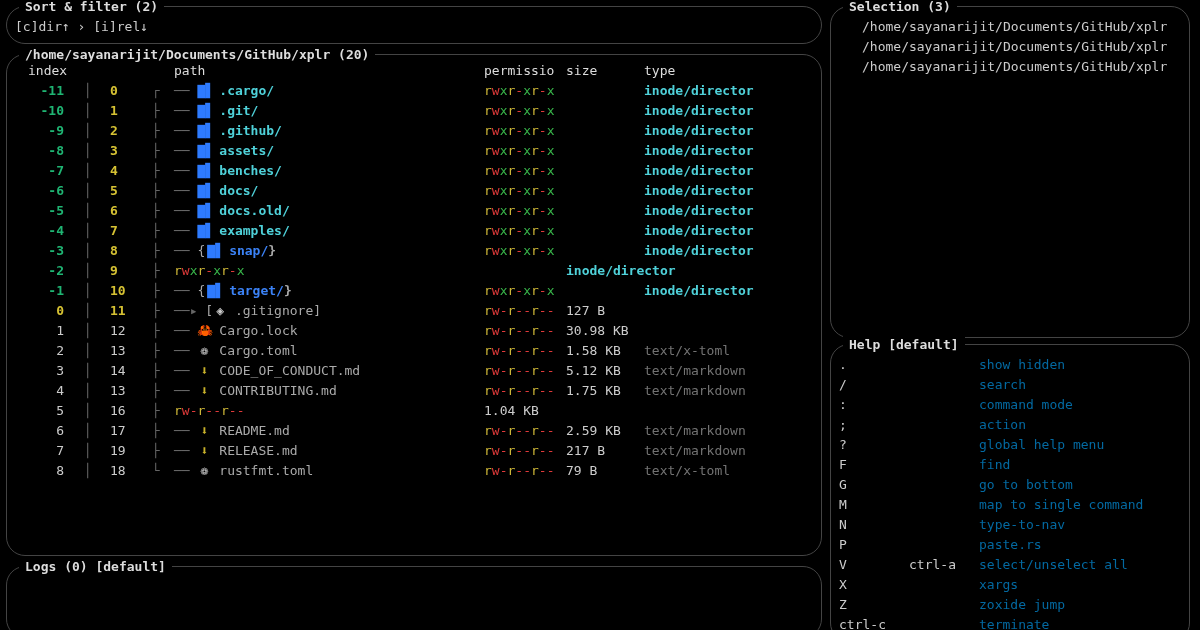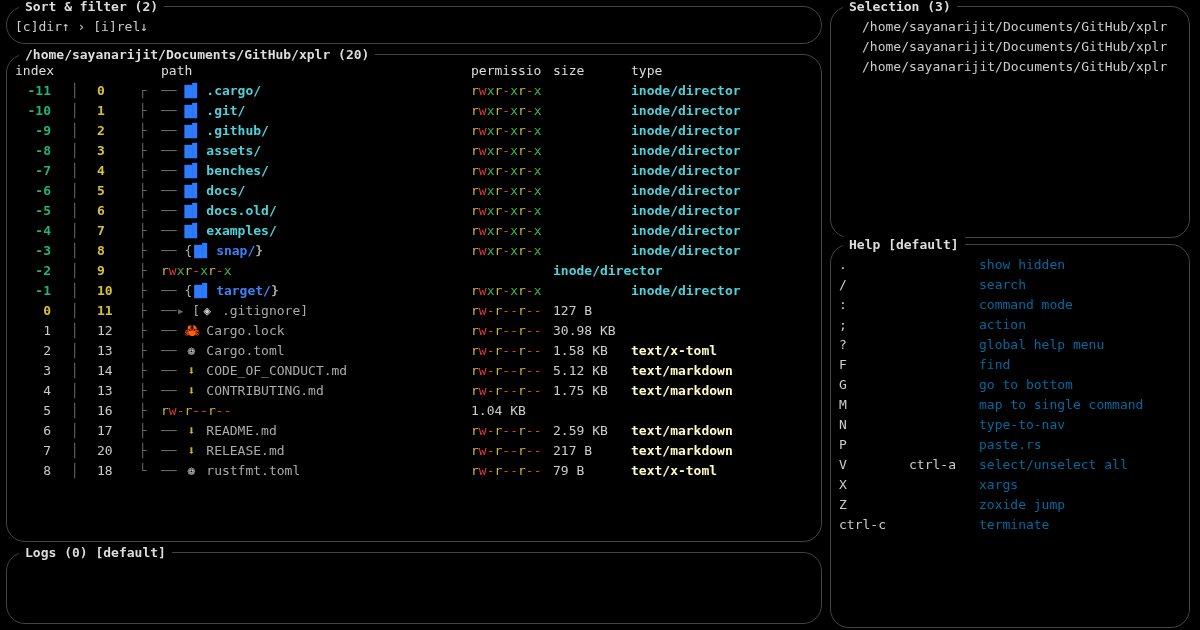--- a/index.html
+++ b/index.html
@@ -38,39 +38,40 @@
   }
   .sort-line { color: #ccc; padding-top: 4px; }
   .files {
     flex: 1;
     margin: 8px 6px 2px 6px;
   }
   .file-header, .file-row {
     display: grid;
     grid-template-columns: 42px 36px 46px 22px 310px 82px 78px 160px;
     align-items: center;
+    margin-left: 13px;
   }
   .file-header { color: #ddd; }
   .idx-l { text-align: right; padding-right: 6px; }
   .idx-r { text-align: left; padding-left: 4px; }
   .sep { color: #666; text-align:center; }
   .tree { color: #666; }
   .neg { color: #1fb573; font-weight: bold;}
   .yellow { color: #d6c233; font-weight: bold;}
   .folder-icon { color: #2e7bff; }
   .dirname { color: #4fd1d9; font-weight: bold;}
   .dirname.sel { color: #3b82f6; font-weight: bold;}
   .brace-l::before { content: "{"; color: #aaa; margin-right:2px;}
   .brace-r::after  { content: "}"; color: #aaa; margin-left:0;}
   .sq-l::before { content: "["; color: #aaa; }
   .sq-r::after  { content: "]"; color: #aaa; }
   .filegray { color: #aaa; }
   .size { color: #ccc; }
   .mime { color: #4fd1d9; font-weight: bold;}
-  .mime.plain { color: #fef9c3; font-weight: bold;}
+  .mime.plain { color: #737373; font-weight: normal;}
   .perm .r { color: #cfb838; }
   .perm .w { color: #e03a3a; }
   .perm .x { color: #38b54a; }
   .perm .d { color: #e03a3a; }
   .icon { display:inline-block; width:14px; text-align:center; }
   .logs { height: 72px; margin: 8px 6px 6px 6px;}
   .right .panel { margin-left: 2px; margin-right: 10px;}
   .sel-line { color: #ccc; white-space: nowrap; overflow: hidden; }
   .help { flex:1; margin-top: 4px; }
   .help-row { display:grid; grid-template-columns: 70px 70px auto; }
@@ -276,21 +277,21 @@
             <div class="idx-r ">17</div>
             <div class="tree">├</div>
             <div><span class="tree">── </span><span class="icon" style="color:#c9b22a;">⬇</span> <span class="filegray">README.md</span></div>
             <div class="perm"><span class="r">r</span><span class="w">w</span><span class="d">-</span><span class="r">r</span><span class="d">-</span><span class="d">-</span><span class="r">r</span><span class="d">-</span><span class="d">-</span></div>
             <div class="size">2.59 KB</div>
             <div class="mime plain">text/markdown</div>
           </div>
           <div class="file-row">
             <div class="idx-l ">7</div>
             <div class="sep">│</div>
-            <div class="idx-r ">20</div>
+            <div class="idx-r ">19</div>
             <div class="tree">├</div>
             <div><span class="tree">── </span><span class="icon" style="color:#c9b22a;">⬇</span> <span class="filegray">RELEASE.md</span></div>
             <div class="perm"><span class="r">r</span><span class="w">w</span><span class="d">-</span><span class="r">r</span><span class="d">-</span><span class="d">-</span><span class="r">r</span><span class="d">-</span><span class="d">-</span></div>
             <div class="size">217 B</div>
             <div class="mime plain">text/markdown</div>
           </div>
           <div class="file-row">
             <div class="idx-l ">8</div>
             <div class="sep">│</div>
             <div class="idx-r ">18</div>
@@ -302,21 +303,21 @@
           </div>
         </div>
     </div>
 
     <div class="panel logs">
       <div class="panel-title">Logs (0) [default]</div>
     </div>
   </div>
 
   <div class="col right">
-    <div class="panel" style="height:232px;padding-left:31px;">
+    <div class="panel" style="height:332px;padding-left:31px;">
       <div class="panel-title">Selection (3)</div>
       <div id="selection-lines" style="padding-top:4px;">
           <div class="sel-line">/home/sayanarijit/Documents/GitHub/xplr</div>
           <div class="sel-line">/home/sayanarijit/Documents/GitHub/xplr</div>
           <div class="sel-line">/home/sayanarijit/Documents/GitHub/xplr</div>
         </div>
     </div>
     <div class="panel help">
       <div class="panel-title">Help [default]</div>
       <div id="help-rows" style="padding-top:4px;">

